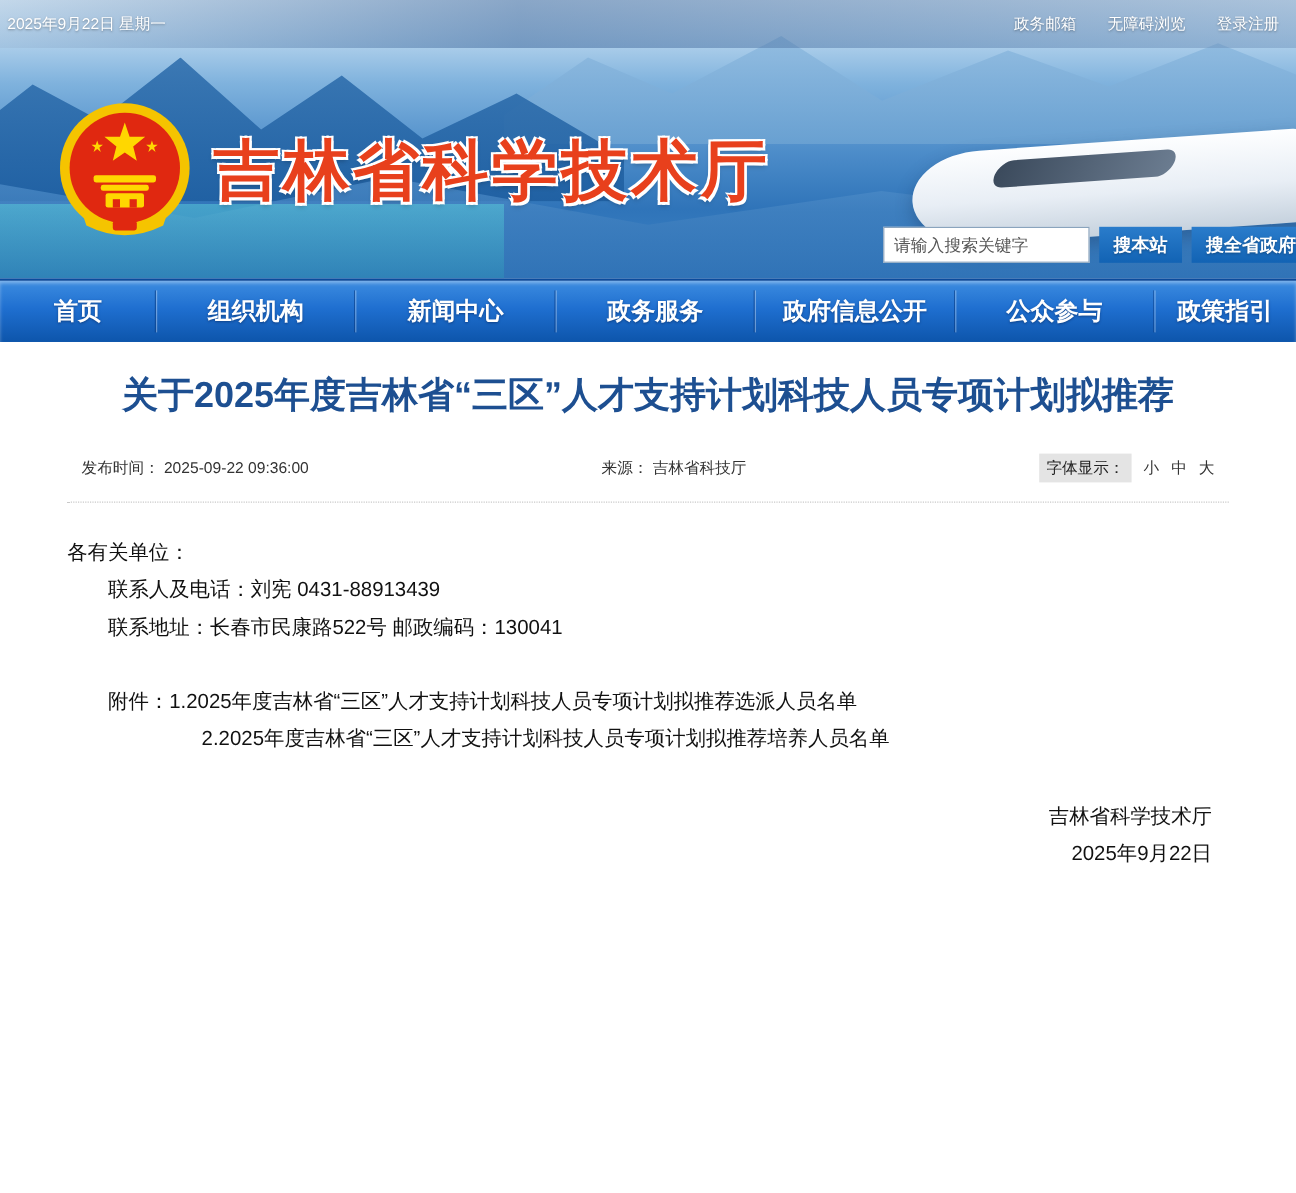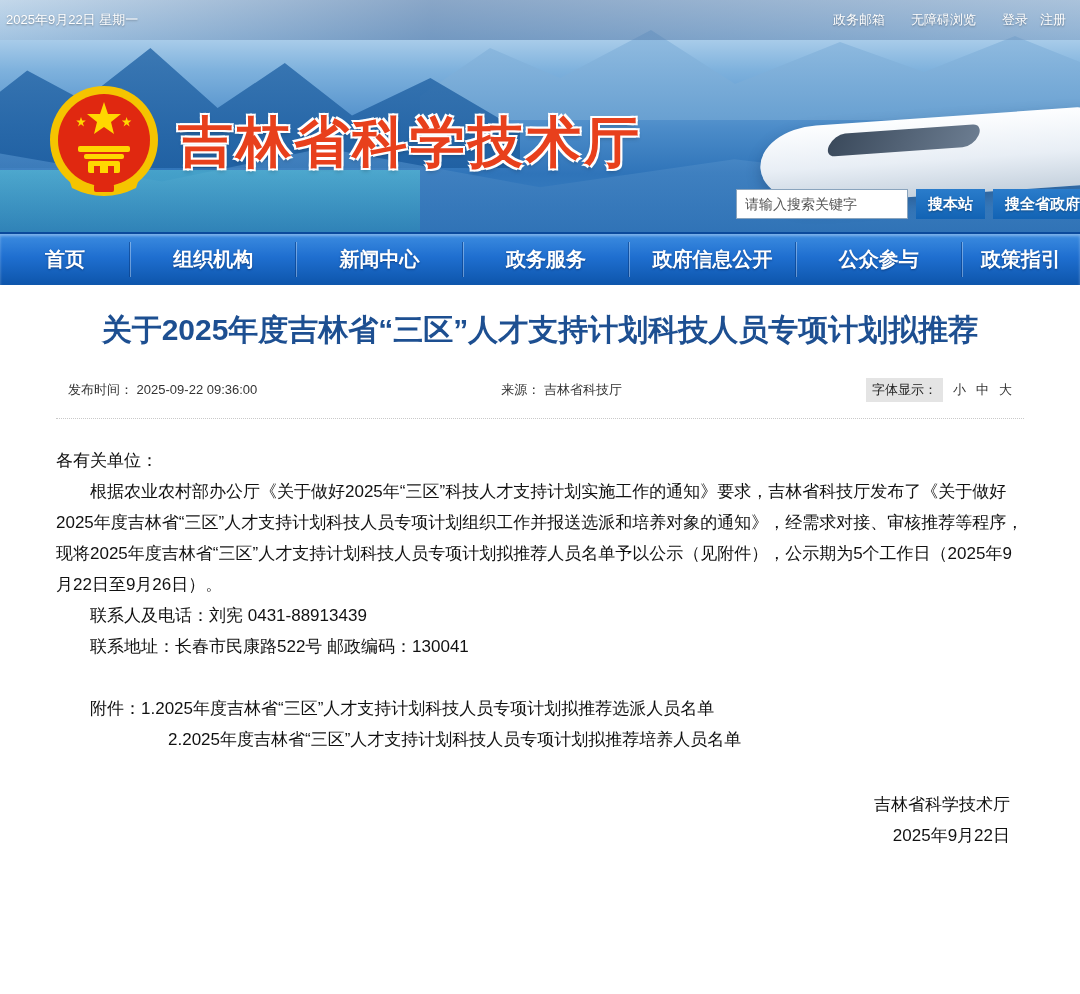--- a/index.html
+++ b/index.html
@@ -25,21 +25,21 @@
     box-shadow:0 6px 14px rgba(20,50,90,.35); }
   .train-window { position:absolute; left:70px; top:10px; width:150px; height:22px;
     background:linear-gradient(90deg,#3b4a5c,#6b7c90); border-radius:12px; transform:skewX(-28deg); }
 
   
   .topbar { position:absolute; left:0; top:0; width:1080px; height:40px;
     background:linear-gradient(90deg,rgba(150,180,210,.35),rgba(70,110,160,.55) 40%,rgba(110,145,185,.45));
     display:flex; align-items:center; justify-content:space-between; padding:0 14px 0 6px;
     font-size:13px; color:#fff; text-shadow:0 1px 2px rgba(0,0,0,.35); }
   .topbar-right { display:flex; gap:26px; align-items:center; }
-  .topbar-right .grp { display:flex; gap:12px; }
+  .topbar-right .grp { display:flex; gap:0; }
   .toplink { cursor:pointer; }
 
   
   .brand { position:absolute; left:48px; top:84px; display:flex; align-items:center; gap:18px; }
   .emblem { width:112px; height:118px; flex:0 0 auto; }
   .site-title { font-size:55px; font-weight:bold; letter-spacing:3px; color:#e8401c;
     text-shadow:-2px -2px 0 #fff,2px -2px 0 #fff,-2px 2px 0 #fff,2px 2px 0 #fff,0 3px 4px rgba(0,0,0,.25);
     font-family:"Liberation Sans","DejaVu Sans",sans-serif; white-space:nowrap; }
 
   
@@ -159,21 +159,20 @@
           <span class="font-opt">中</span>
           <span class="font-opt">大</span>
         </span>
       </span>
     </div>
 
     <div class="divider"></div>
 
     <div class="body-text">
       <div>各有关单位：</div>
-      <div class="para">根据农业农村部办公厅《关于做好2025年“三区”科技人才支持计划实施工作的通知》要求，吉林省科技厅发布了《关于做好2025年度吉林省“三区”人才支持计划科技人员专项计划组织工作并报送选派和培养对象的通知》，经需求对接、审核推荐等程序，现将2025年度吉林省“三区”人才支持计划科技人员专项计划拟推荐人员名单予以公示（见附件），公示期为5个工作日（2025年9月22日至9月26日）。</div>
       <div class="para">联系人及电话：刘宪 0431-88913439</div>
       <div class="para">联系地址：长春市民康路522号 邮政编码：130041</div>
       <div class="para attach">附件：1.2025年度吉林省“三区”人才支持计划科技人员专项计划拟推荐选派人员名单</div>
       <div class="attach-line2">2.2025年度吉林省“三区”人才支持计划科技人员专项计划拟推荐培养人员名单</div>
       <div class="signature">
         <div>吉林省科学技术厅</div>
         <div>2025年9月22日</div>
       </div>
     </div>
 

